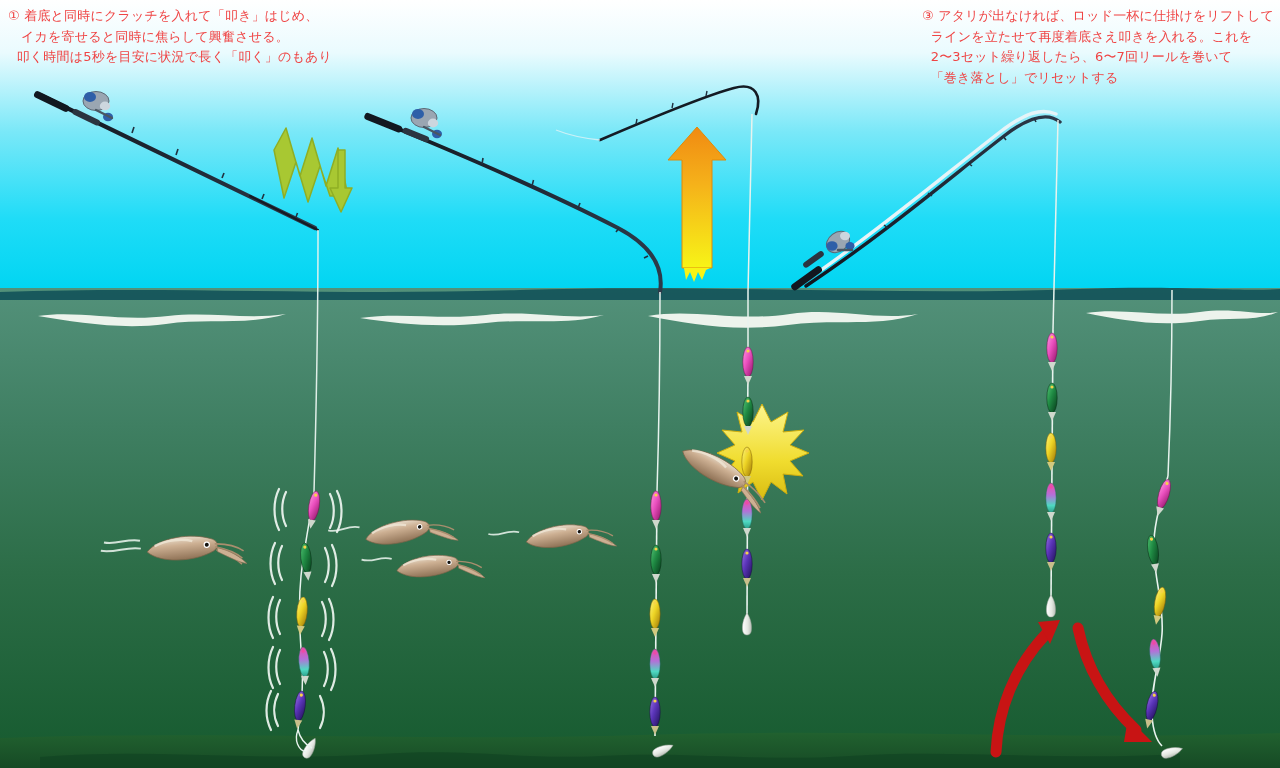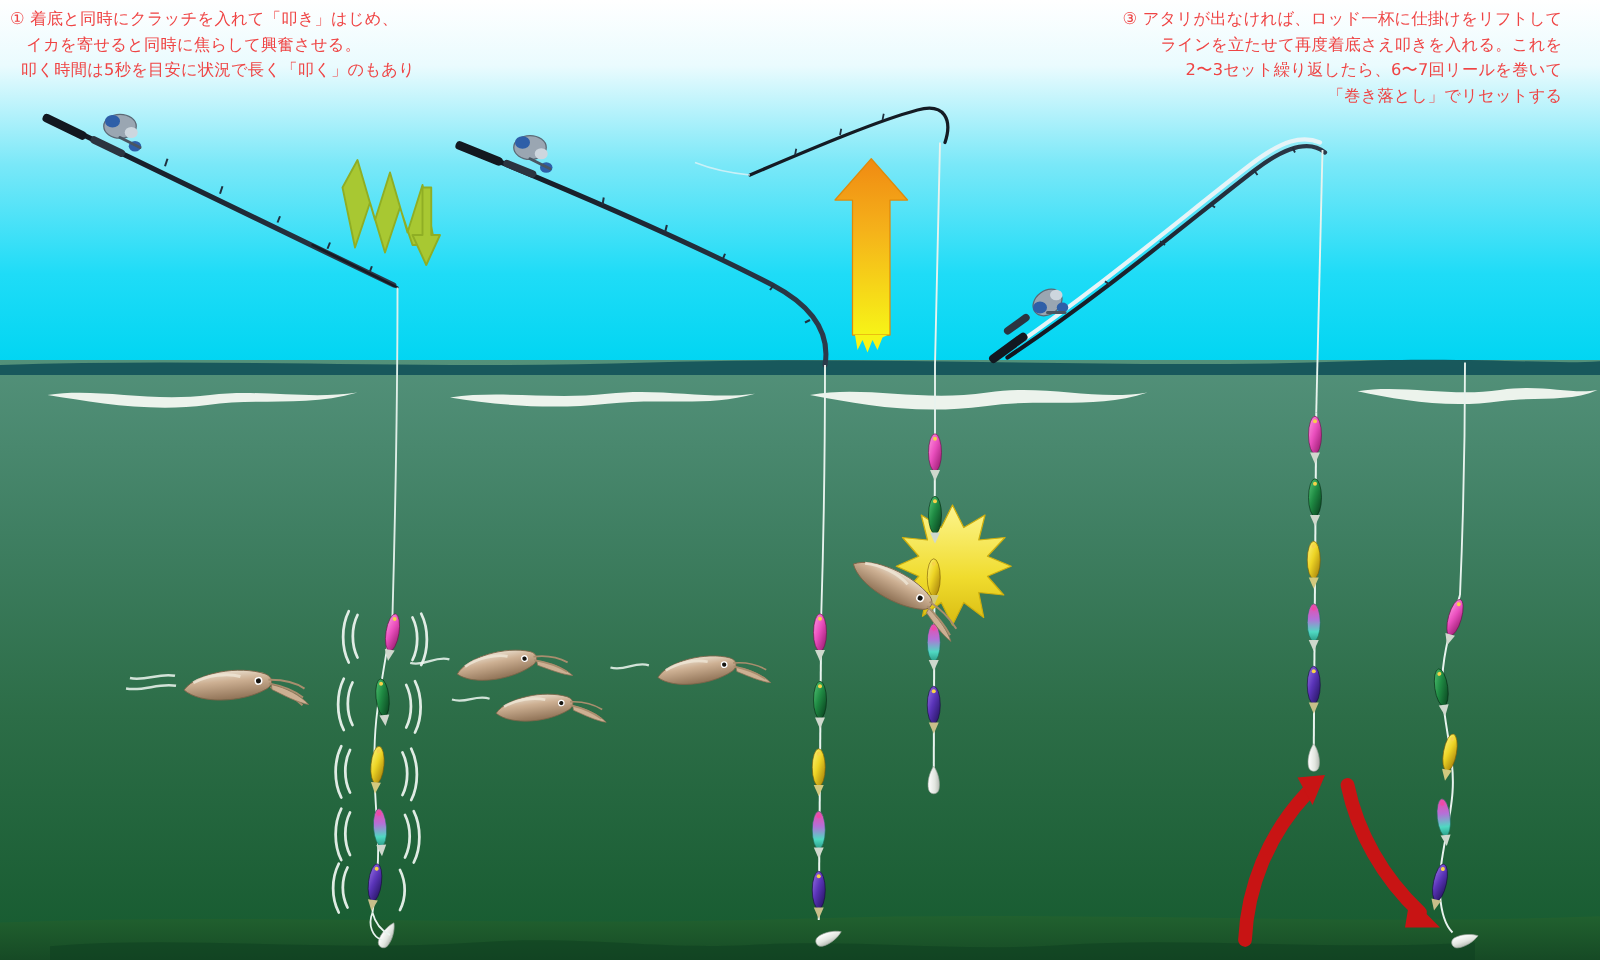--- a/index.html
+++ b/index.html
@@ -3,21 +3,21 @@
 <meta charset="utf-8">
 <title>Squid Jigging Technique Diagram</title>
 <style>
   html,body{margin:0;padding:0;background:#fff;}
   body{font-family:"DejaVu Sans","Liberation Sans",sans-serif;}
   #stage{position:relative;width:1280px;height:768px;overflow:hidden;background:#fff;}
   #scene{position:absolute;inset:0;}
   .cap{position:absolute;font-size:13px;line-height:1.58;color:#ef4444;white-space:pre;letter-spacing:.2px;}
   #cap1{left:8px;top:6px;}
   #cap2{left:367px;top:6px;}
-  #cap3{left:898px;top:6px;text-align:right;}
+  #cap3{left:922px;top:6px;}
 </style>
 </head>
 <body>
 
 <div id="stage">
 
   <svg id="scene" viewBox="0 0 1280 768" width="1280" height="768">
     <defs>
       <linearGradient id="skyG" x1="0" y1="0" x2="0" y2="1">
         <stop offset="0%" stop-color="#ffffff"></stop>

